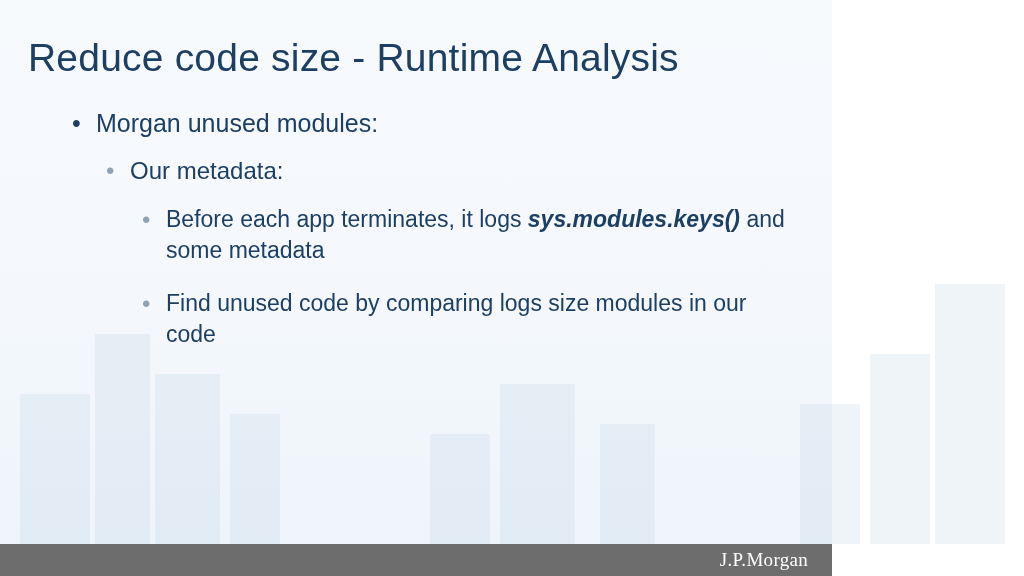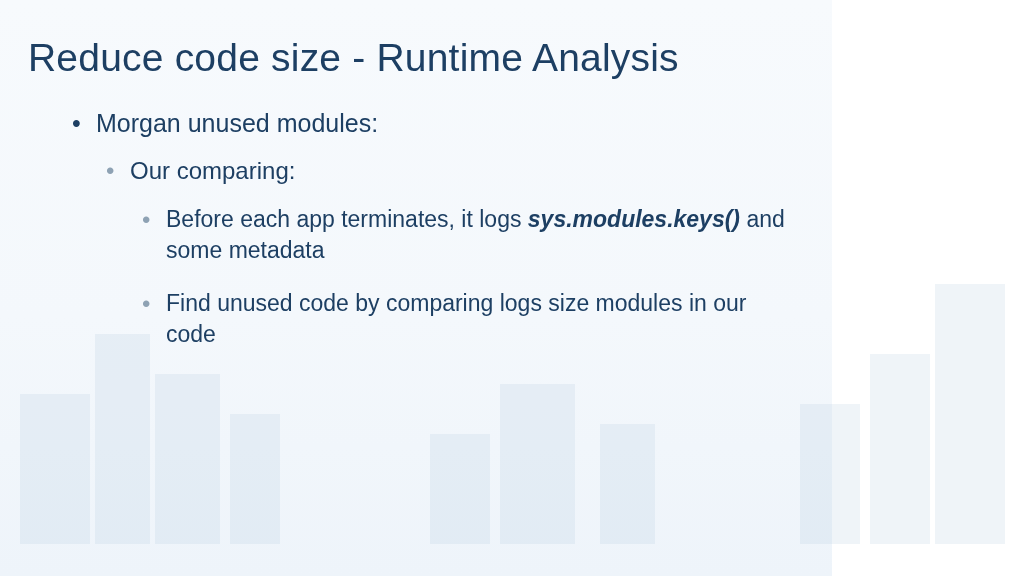--- a/index.html
+++ b/index.html
@@ -103,29 +103,32 @@
   </div>
 
   <h1 class="title">Reduce code size - Runtime Analysis</h1>
 
   <div class="content">
     <ul class="lvl1">
       <li>
         <span>Morgan unused modules:</span>
         <ul class="lvl2">
           <li>
-            <span>Our comparing:</span>
+            <span>Our metadata:</span>
             <ul class="lvl3">
               <li>
                 <span>Before each app terminates, it logs </span><span class="bolditalic">sys.modules.keys()</span><span> and some metadata</span>
               </li>
               <li>
                 <span>Find unused code by comparing logs size modules in our code</span>
               </li>
             </ul>
           </li>
         </ul>
       </li>
     </ul>
   </div>
 
+  <div class="footer">
+    <span class="brand">J.P.Morgan</span>
+  </div>
 
 </div>
 
 </body></html>

